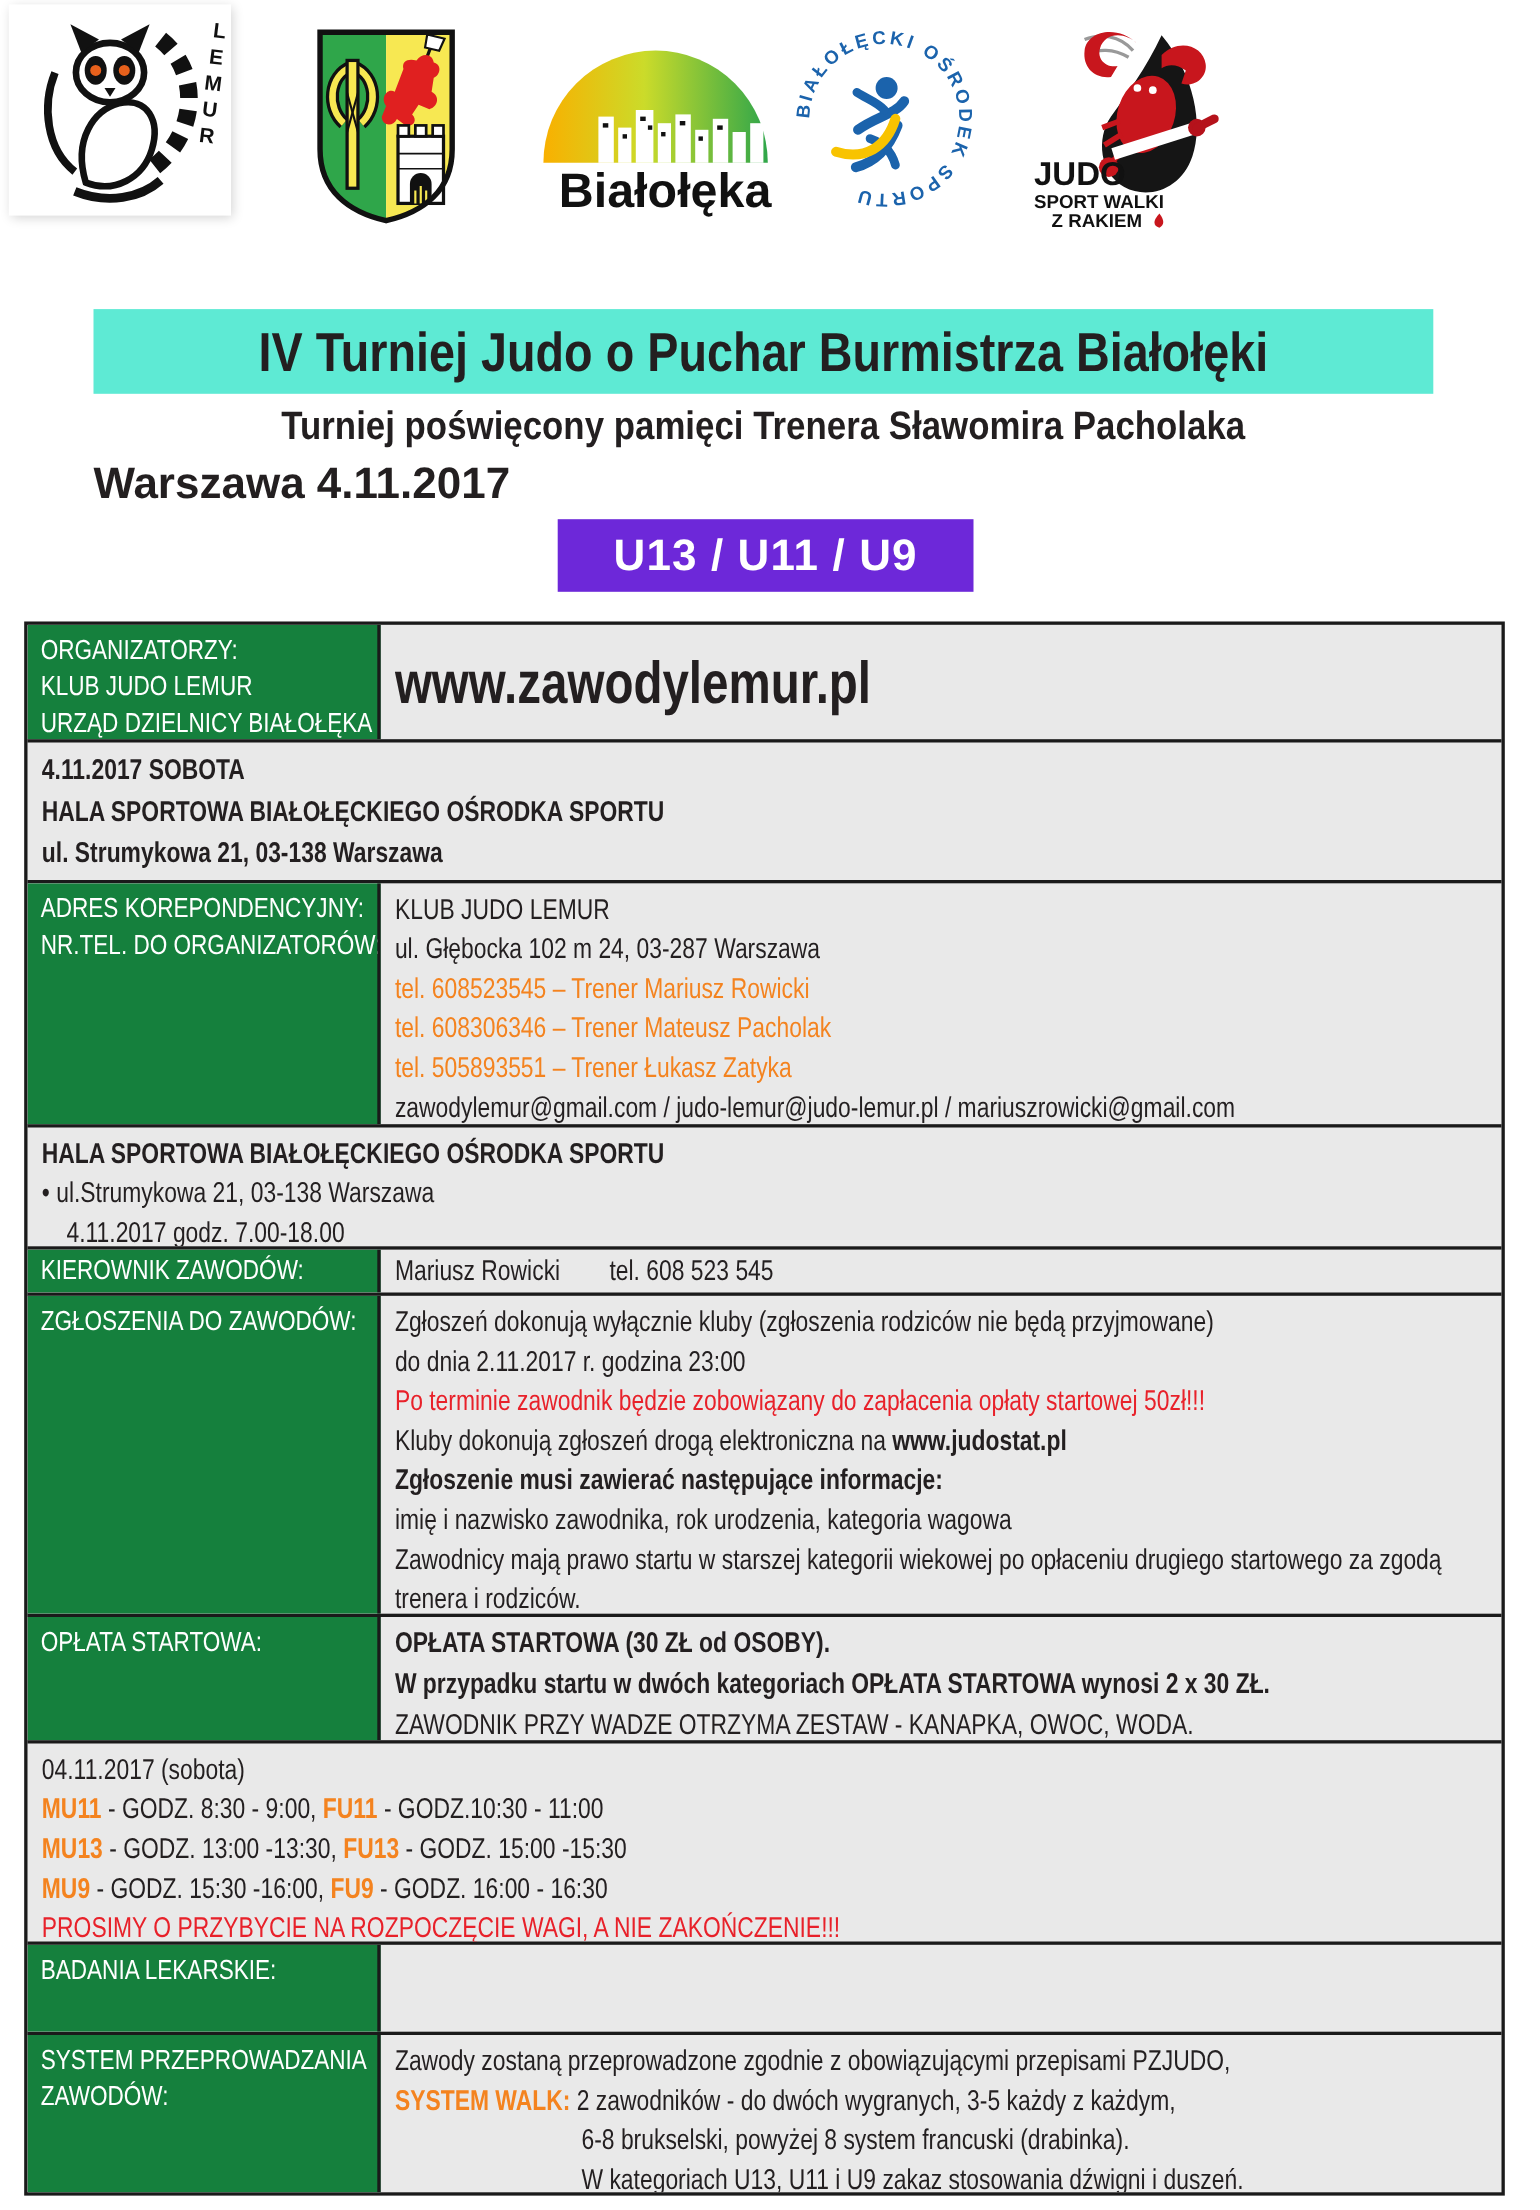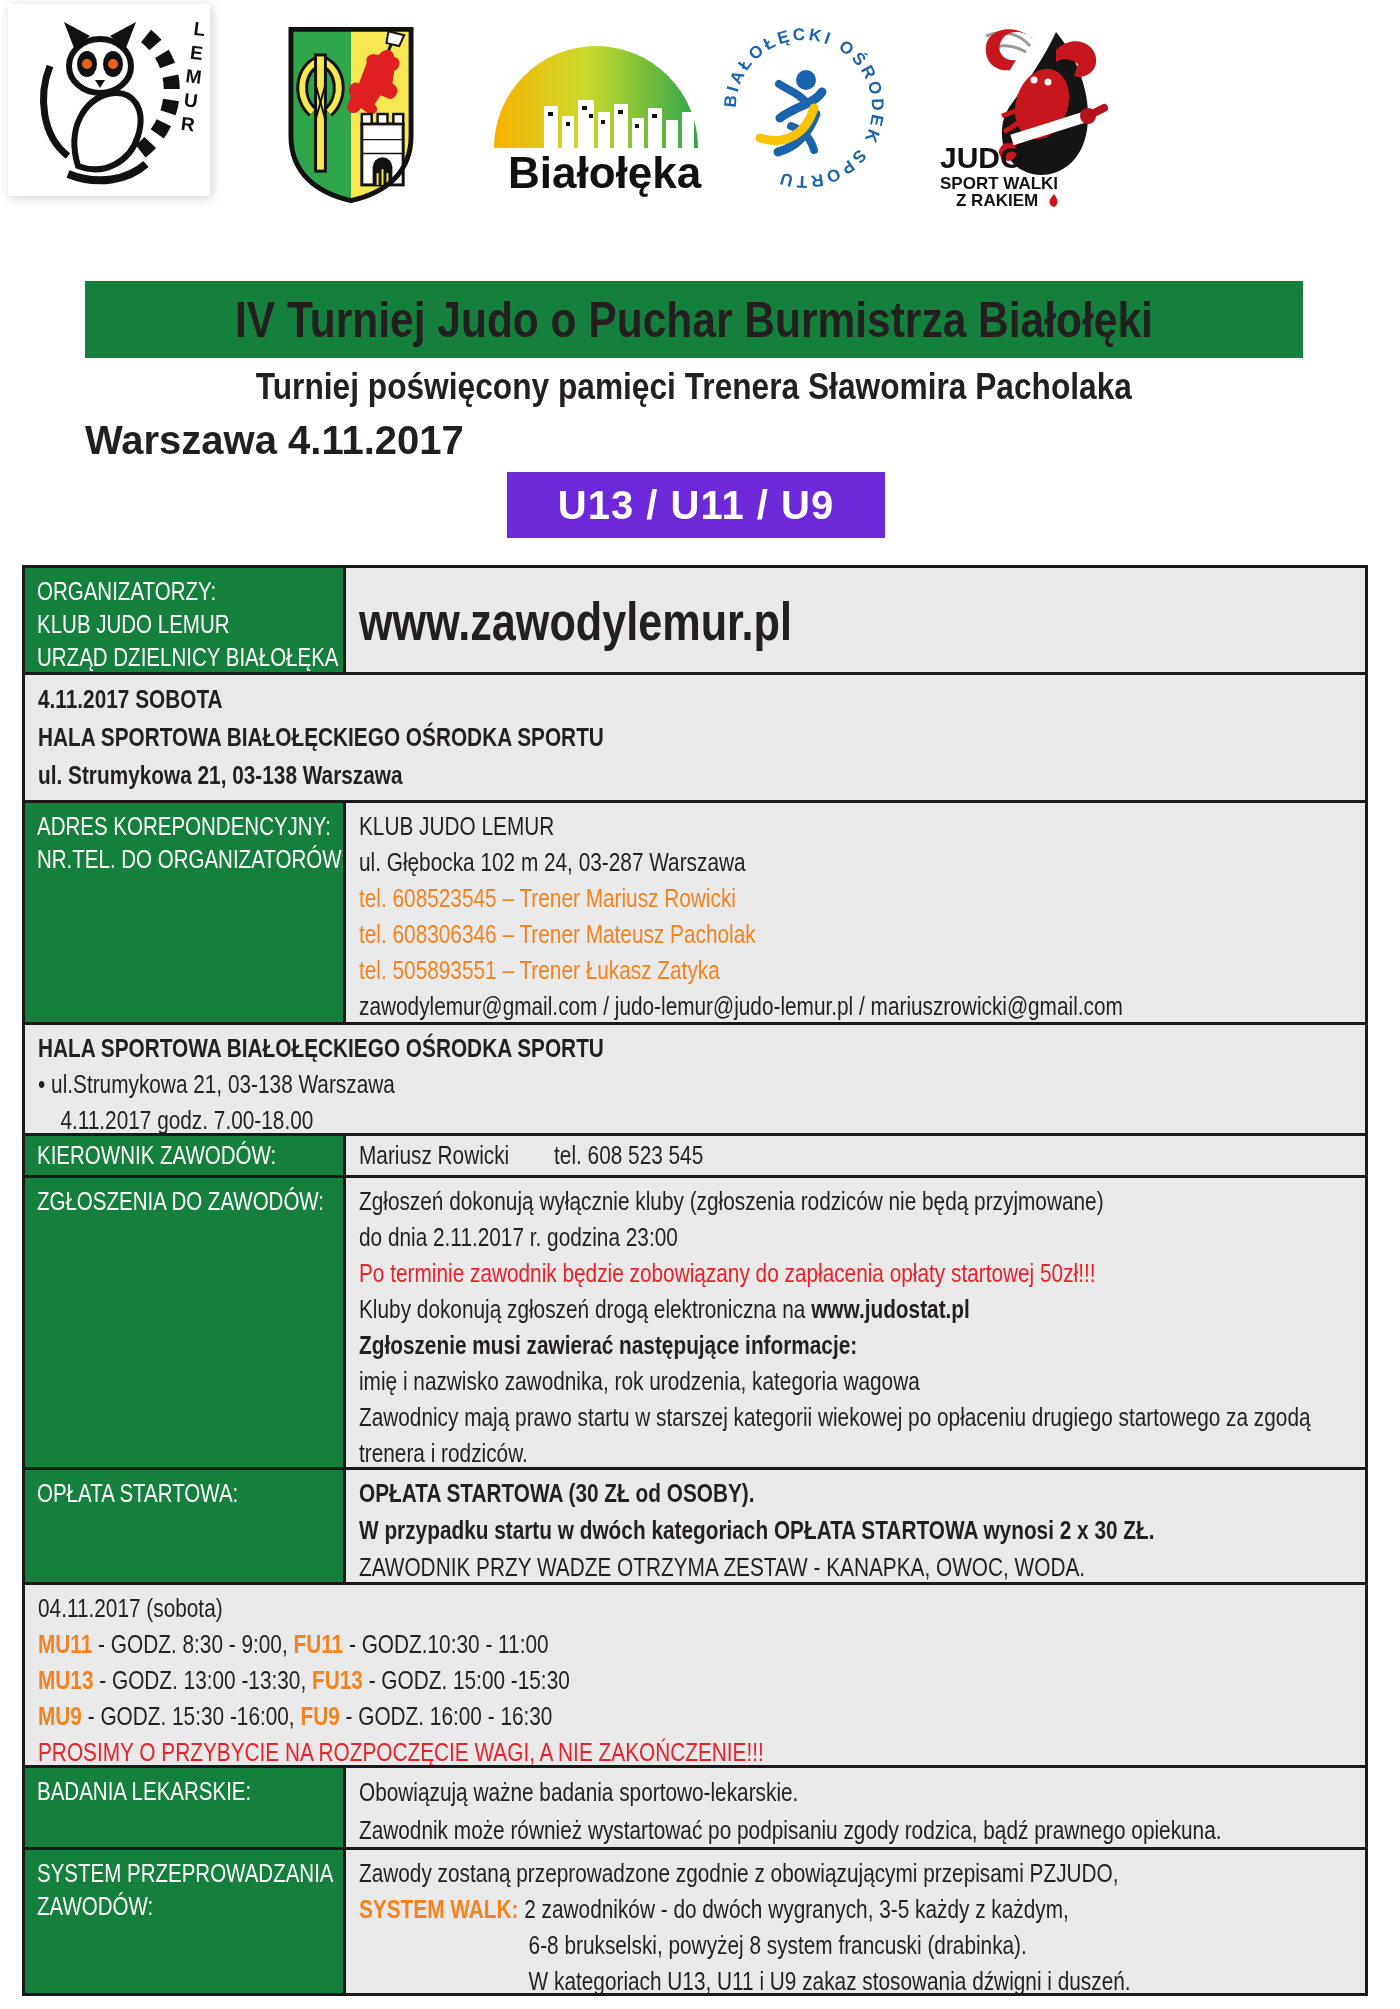--- a/index.html
+++ b/index.html
@@ -10,21 +10,21 @@
   .logo{position:absolute;}
   .lemur-box{left:8px;top:4px;width:202px;height:192px;background:#fff;box-shadow:2px 2px 10px rgba(0,0,0,.18);}
   .lemur-word{position:absolute;right:6px;top:14px;writing-mode:vertical-rl;text-orientation:upright;font-weight:bold;font-size:19px;letter-spacing:3px;color:#111;transform:rotate(7deg);}
   .crest{left:287px;top:24px;width:128px;height:182px;}
   .bialoleka{left:486px;top:28px;width:222px;height:170px;text-decoration:underline;}
   .bos{left:716px;top:20px;width:176px;height:176px;}
   .judo{left:938px;top:18px;width:170px;height:190px;}
   svg text{font-family:"Liberation Sans",sans-serif;}
 
   
-  .banner{position:absolute;left:85px;top:281px;width:1218px;height:77px;background:#15803d;display:flex;align-items:center;justify-content:center;}
+  .banner{position:absolute;left:85px;top:281px;width:1218px;height:77px;background:#5eead4;display:flex;align-items:center;justify-content:center;}
   .banner-title{font-size:50px;font-weight:bold;color:#231F20;white-space:nowrap;transform:scaleX(.85);transform-origin:center;}
   .subtitle{position:absolute;left:85px;top:366px;width:1218px;text-align:center;font-size:36px;font-weight:bold;white-space:nowrap;}
   .subtitle>span{display:inline-block;transform:scaleX(.88);transform-origin:center;}
   .event-date{position:absolute;left:85px;top:418px;width:1218px;text-align:left;font-size:40px;font-weight:bold;}
   .badge{position:absolute;left:507px;top:472px;width:378px;height:66px;background:#6d28d9;color:#fff;font-size:40px;font-weight:bold;display:flex;align-items:center;justify-content:center;letter-spacing:1px;}
 
   
   .info-table{position:absolute;left:22px;top:565px;width:1346px;box-sizing:border-box;border:3px solid #1A1A1A;background:#E9E9E9;}
   .trow{display:flex;overflow:hidden;}
   .trow:not(:last-child){border-bottom:3px solid #1A1A1A;}
@@ -307,26 +307,20 @@
             <div class="cline"><span class="sr">PROSIMY O PRZYBYCIE NA ROZPOCZĘCIE WAGI, A NIE ZAKOŃCZENIE!!!</span></div>
           </div>
         </div>
       </div>
       <div class="trow row-badania">
         <div class="tlabel">
           <div class="tlabel-inner">
             <div>BADANIA LEKARSKIE:</div>
           </div>
         </div>
-        <div class="tcontent">
-          <div class="tcontent-inner">
-            <div class="cline"><span>Obowiązują ważne badania sportowo-lekarskie.</span></div>
-            <div class="cline"><span>Zawodnik może również wystartować po podpisaniu zgody rodzica, bądź prawnego opiekuna.</span></div>
-          </div>
-        </div>
       </div>
       <div class="trow row-system">
         <div class="tlabel">
           <div class="tlabel-inner">
             <div>SYSTEM PRZEPROWADZANIA</div>
             <div>ZAWODÓW:</div>
           </div>
         </div>
         <div class="tcontent">
           <div class="tcontent-inner">

